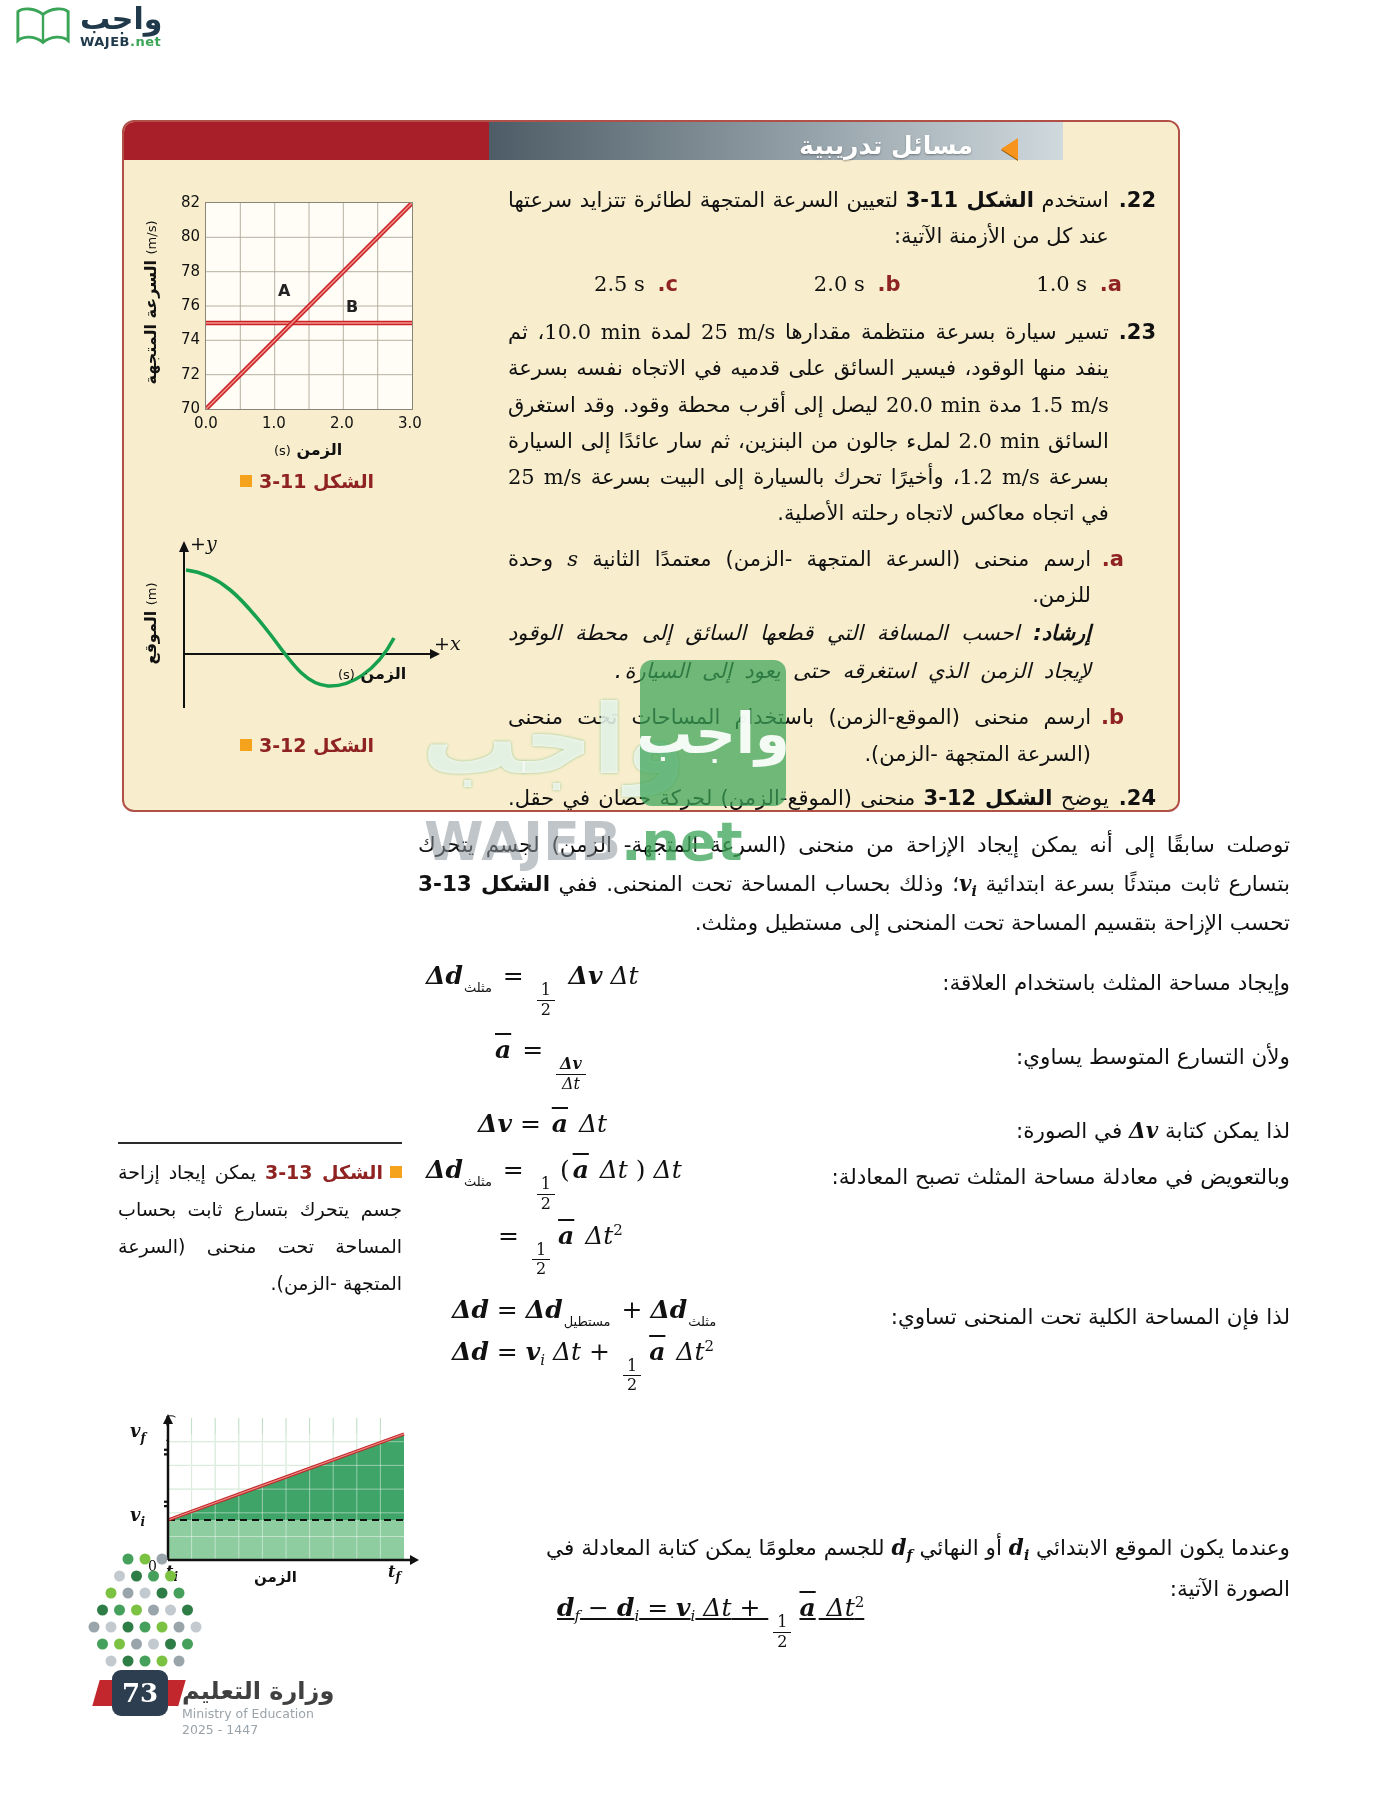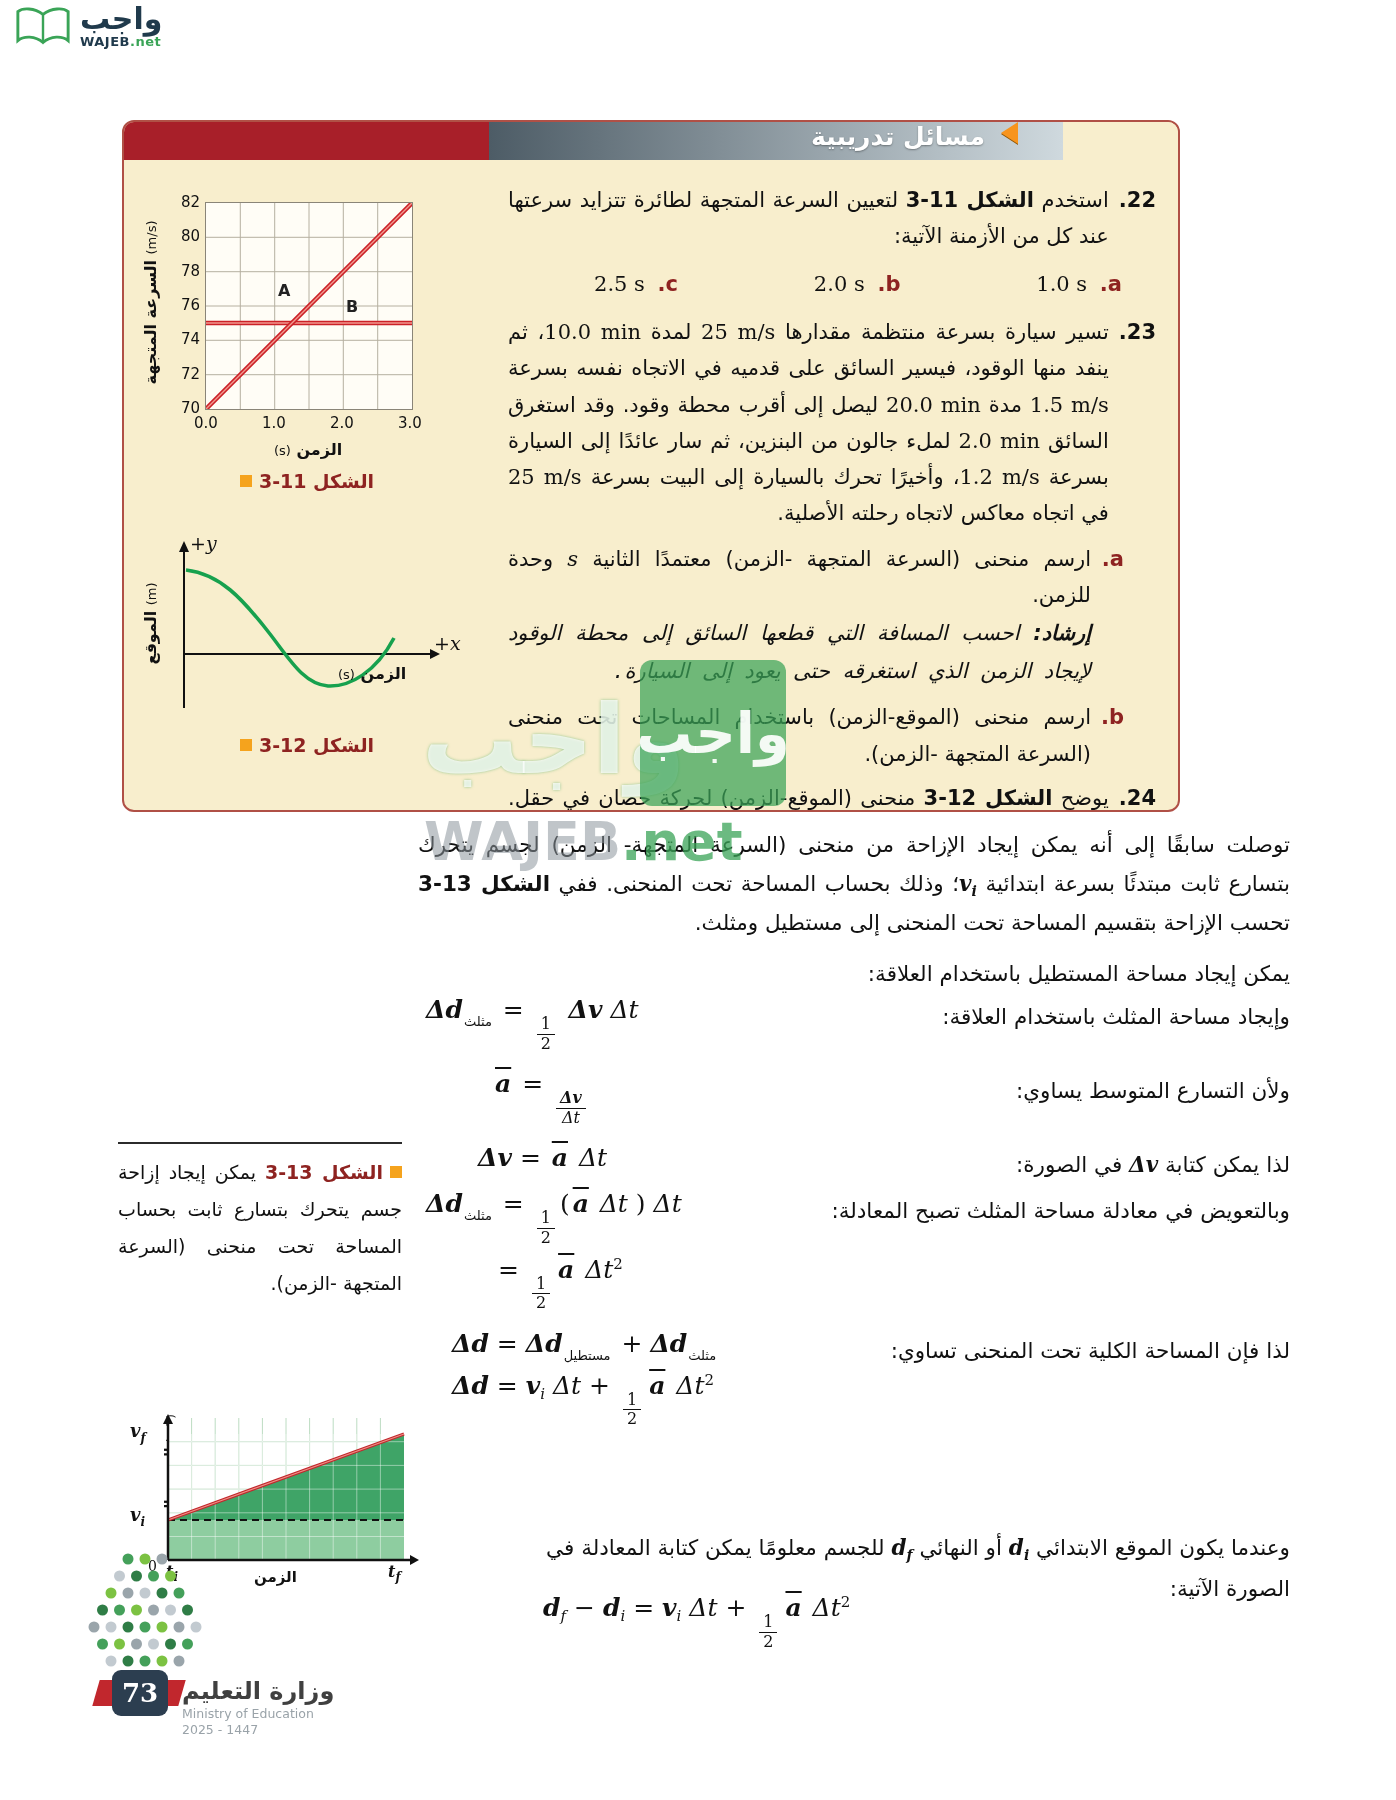--- a/index.html
+++ b/index.html
@@ -11,22 +11,22 @@
   .site-logo{position:absolute;left:14px;top:4px;display:flex;align-items:center;gap:8px;}
   .site-logo .logo-ar{font-size:30px;font-weight:bold;color:#203a4c;line-height:1;}
   .site-logo .logo-en{font-size:13px;font-weight:bold;color:#203a4c;letter-spacing:.5px;}
   .green{color:#3aa457;}
 
   
   .problem-box{position:absolute;left:122px;top:120px;width:1058px;height:692px;
       background:#f8eecd;border:2px solid #b05046;border-radius:12px;overflow:hidden;box-sizing:border-box;}
   .box-header{display:flex;height:38px;}
   .hdr-red{width:365px;background:#a81f29;}
-  .hdr-grad{flex:1;background:linear-gradient(90deg,#4d5c66,#cfd9de);display:flex;align-items:flex-start;
-      justify-content:flex-end;gap:16px;padding-right:45px;}
+  .hdr-grad{flex:1;background:linear-gradient(90deg,#4d5c66,#cfd9de);display:flex;align-items:flex-end;
+      justify-content:flex-end;gap:28px;padding-right:45px;}
   .hdr-title{color:#ffffff;font-weight:bold;font-size:25px;text-shadow:0 1px 2px rgba(0,0,0,.35);}
   .hdr-arrow{width:0;height:0;border-top:11px solid transparent;border-bottom:11px solid transparent;
       border-right:17px solid #f7941d;filter:drop-shadow(0 1px 0 #8a5200);}
   .hdr-spacer{width:115px;background:#f8eecd;}
   .box-body{display:flex;direction:rtl;gap:16px;padding:22px 22px 0 18px;}
   .col-problems{width:648px;font-size:21px;line-height:1.72;text-align:right;}
   .col-figures{flex:1;direction:ltr;position:relative;}
 
   .problem{display:flex;direction:rtl;gap:10px;margin-bottom:10px;}
   .pnum{font-weight:bold;min-width:36px;}
@@ -87,21 +87,21 @@
   .tk-supl{font-size:15px;vertical-align:9px;}
   .tk-bar{font-style:italic;font-weight:bold;text-decoration:overline;margin:0 3px;}
   .tk-frac{display:inline-flex;flex-direction:column;align-items:center;font-size:16px;line-height:1.1;
       vertical-align:-11px;margin:0 5px;}
   .tk-frac .fn{border-bottom:1.5px solid #111;padding:0 4px 1px;}
   .tk-frac.vb .fn{font-style:italic;font-weight:bold;}
   .tk-frac.vb .fd{font-style:italic;}
 
   
   .final{position:absolute;left:430px;top:1528px;width:860px;direction:rtl;font-size:21.5px;line-height:1.9;}
-  .final-eq{position:absolute;left:113px;top:56px;}
+  .final-eq{position:absolute;left:127px;top:56px;text-decoration:underline;}
 
   
   .fig13-rule{position:absolute;left:118px;top:1142px;width:284px;height:2px;background:#2b2b2b;}
   .fig13-cap{position:absolute;left:118px;top:1154px;width:284px;direction:rtl;font-size:19px;line-height:1.95;
       text-align:justify;text-align-last:right;}
   .fig13-cap .bullet{vertical-align:1px;margin-left:7px;}
   .f13{position:absolute;left:114px;top:1412px;width:310px;height:205px;}
   .f13-ytitle{left:-40px;top:62px;width:190px;font-size:13px;}
   .flabel{position:absolute;font-family:"DejaVu Serif",serif;font-style:italic;font-weight:bold;font-size:18px;}
   .flabel sub{font-size:12px;}
@@ -283,21 +283,20 @@
 
       </div>
     </div>
   </section>
 
   <p class="theory"><span>توصلت سابقًا إلى أنه يمكن إيجاد الإزاحة من منحنى (السرعة المتجهة- الزمن) لجسم يتحرك بتسارع ثابت مبتدئًا بسرعة ابتدائية </span><span dir="ltr" style="font-weight: bold; font-style: italic; font-family: &quot;DejaVu Serif&quot;, serif;">v<sub style="font-size: 14px;">i</sub></span><span>؛ وذلك بحساب المساحة تحت المنحنى. ففي </span><span style="font-weight: bold;">الشكل 13-3</span><span> تحسب الإزاحة بتقسيم المساحة تحت المنحنى إلى مستطيل ومثلث.</span></p>
 
   <section class="equations">
 
     <div class="eq-row r1">
-      <div class="eq-desc"><span>يمكن إيجاد مساحة المستطيل باستخدام العلاقة:</span></div>
     </div>
 
     <div class="eq-row r2">
       <div class="eq-desc"><span>وإيجاد مساحة المثلث باستخدام العلاقة:</span></div>
       <div class="eq-holder">
           <div class="eq-line"><span class="tk-var">Δd</span><span class="tk-sub">مثلث</span><span class="tk-txt"> = </span><span class="tk-frac">
               <span class="fn">1</span>
               <span class="fd">2</span>
             </span><span class="tk-var"> Δv</span><span class="tk-it"> Δt</span></div>
         </div>

